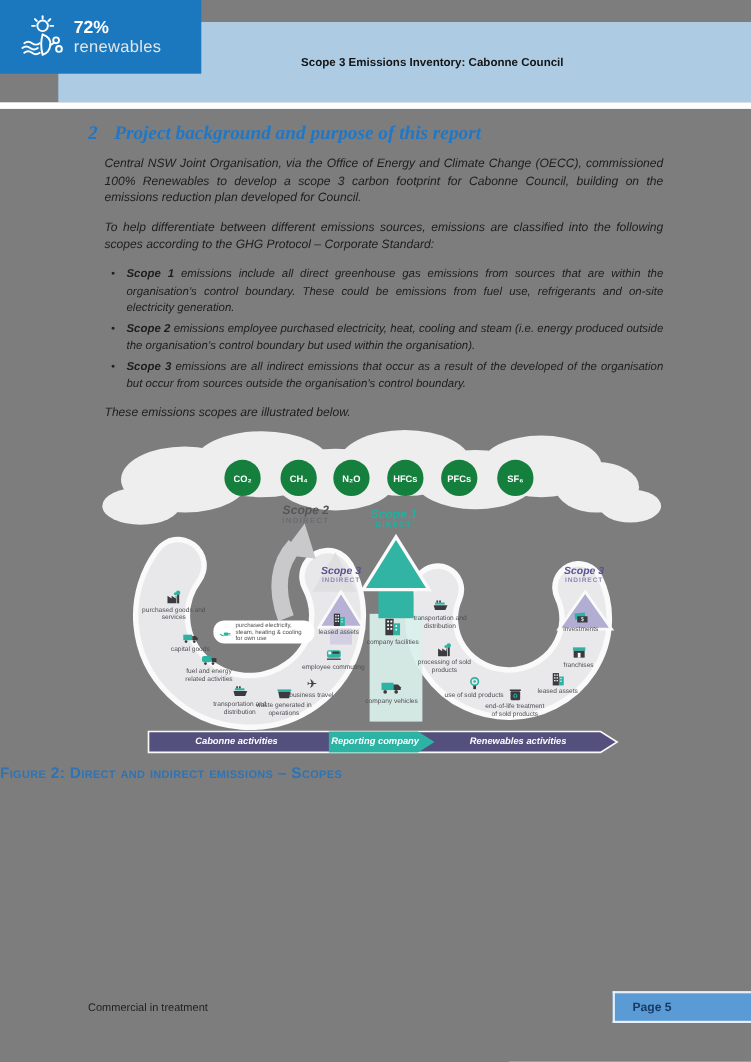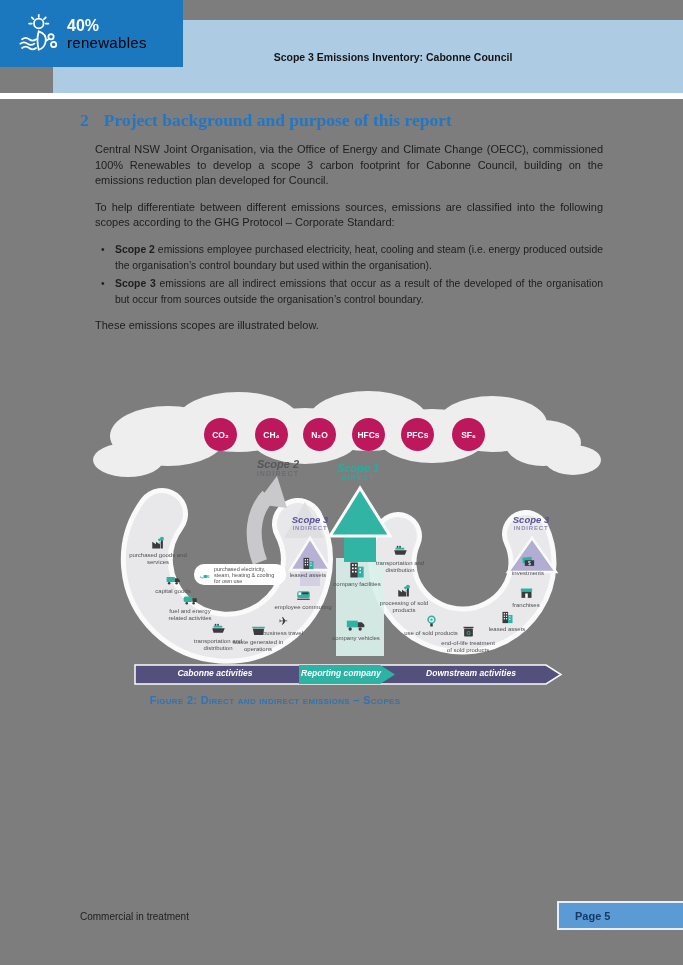--- a/index.html
+++ b/index.html
@@ -7,57 +7,57 @@
         font-family:"Liberation Sans",sans-serif;}
   
   .banner{position:absolute;left:53px;top:20px;right:0;height:73px;background:#adcce4;
           display:flex;align-items:center;justify-content:center;}
   .banner span{font-size:10.5px;font-weight:bold;color:#141414;padding-left:50px;text-align:right;}
   .logo-box{position:absolute;left:0;top:0;width:183px;height:67px;background:#1b78be;
             display:flex;align-items:center;padding-left:16px;box-sizing:border-box;gap:9px;}
   .logo-icon svg{width:42px;height:42px;display:block;}
   .logo-text{display:flex;flex-direction:column;line-height:1;}
   .logo-text .l1{color:#ffffff;font-weight:bold;font-size:16px;}
-  .logo-text .l2{color:#000000;font-size:15px;margin-top:1px;letter-spacing:.3px;}
+  .logo-text .l2{color:#e5e5e5;font-size:15px;margin-top:1px;letter-spacing:.3px;}
   .white-line{position:absolute;left:0;right:0;top:93px;height:6px;background:#ffffff;}
   
-  .content{position:absolute;left:80px;top:104px;width:523px;color:#1d1d1d;}
+  .content{position:absolute;left:80px;top:104px;width:523px;color:#1d1d1d;font-style:italic;}
   .content h1{font-family:"Liberation Serif",serif;font-size:17.5px;color:#2077c5;
               margin:6px 0 11px 0;font-weight:bold;}
   .content h1 .hnum{margin-right:15px;}
   .content p{font-size:11px;line-height:15.6px;text-align:justify;margin:0 0 11px 15px;}
   .content ul{list-style:none;margin:0 0 11px 0;padding:0 0 0 35px;}
   .content li{position:relative;font-size:10.4px;line-height:15.6px;text-align:justify;margin-bottom:3px;}
   .content li::before{content:"\2022";position:absolute;left:-14px;top:0;}
   
   .figure{position:absolute;left:0;top:388px;width:683px;height:335px;}
   .diagram{position:absolute;left:0;top:0;}
-  .gas{position:absolute;width:33px;height:33px;border-radius:50%;background:#be185d;color:#fff;
+  .gas{position:absolute;width:33px;height:33px;border-radius:50%;background:#15803d;color:#fff;
        font-size:8.5px;font-weight:bold;display:flex;align-items:center;justify-content:center;}
   .slabel{position:absolute;width:90px;text-align:center;}
   .slabel .t{display:block;font-size:11px;font-weight:bold;font-style:italic;}
   .slabel .s{display:block;font-size:7px;font-weight:bold;letter-spacing:1.2px;}
   .slabel.sm .t{font-size:9.5px;}
   .slabel.sm .s{font-size:6px;letter-spacing:.8px;}
   .c-scope2 .t{color:#55565a;} .c-scope2 .s{color:#6b6c70;}
   .c-scope1 .t,.c-scope1 .s{color:#1fb1a0;}
   .c-scope3 .t{color:#575093;} .c-scope3 .s{color:#8d88b8;}
   .fitem{position:absolute;width:58px;margin-left:-29px;display:flex;flex-direction:column;
          align-items:center;}
   .fitem .ficon svg{width:15px;height:15px;display:block;}
   .fitem.big .ficon svg{width:20px;height:20px;}
   .flabel{font-size:6px;line-height:7px;color:#4f5054;text-align:center;margin-top:1px;}
   .pill{position:absolute;left:194px;top:176px;width:92px;height:21px;background:#fff;
         border-radius:10px;display:flex;align-items:center;gap:3px;padding:0 5px;box-sizing:border-box;}
   .pill .ficon svg{width:12px;height:12px;display:block;}
   .pill .ptext{font-size:5.5px;line-height:6px;color:#4f5054;}
   .bandtxt{position:absolute;top:280px;color:#fff;font-size:8.5px;font-weight:bold;
            font-style:italic;text-align:center;}
-  .caption{position:absolute;top:306px;left:0;width:550px;text-align:center;color:#2e74b5;
-           font-weight:bold;font-size:11px;font-variant:small-caps;letter-spacing:.3px;}
+  .caption{position:absolute;top:306px;left:0;width:550px;color:#2e74b5;
+           font-weight:bold;font-size:14px;font-variant:small-caps;letter-spacing:.3px;}
   
   .confidence{position:absolute;left:80px;top:911px;font-size:10px;color:#1e1e1e;}
   .pagebox{position:absolute;left:557px;top:901px;width:126px;height:29px;background:#5b9bd5;
            border:2px solid #e7eef7;border-right:none;box-sizing:border-box;display:flex;
            align-items:center;padding-left:16px;font-size:11px;font-weight:bold;color:#173a63;}
 </style>
 </head>
 <body>
 
 <div class="page">
@@ -79,31 +79,32 @@
             <path d="M5 35 q4 -3 8 0 q4 3 8 0"></path>
           <path d="M7 40 q4 -3 8 0 q4 3 8 0"></path>
           <path d="M26 21 q9 3 8 11 q-1 8 -8 10 q-3 -11 0 -21z"></path>
           <circle cx="40" cy="27" r="3"></circle>
             <circle cx="43" cy="36" r="3"></circle>
           <line x1="34" y1="32" x2="38" y2="29.5"></line>
         </g>
       </svg>
     </span>
     <span class="logo-text">
-      <span class="l1">40%</span>
+      <span class="l1">72%</span>
       <span class="l2">renewables</span>
     </span>
   </div>
   <div class="white-line"></div>
 
   <div class="content">
     <h1><span class="hnum">2</span><span>Project background and purpose of this report</span></h1>
     <p>Central NSW Joint Organisation, via the Office of Energy and Climate Change (OECC), commissioned 100% Renewables to develop a scope 3 carbon footprint for Cabonne Council, building on the emissions reduction plan developed for Council.</p>
     <p>To help differentiate between different emissions sources, emissions are classified into the following scopes according to the GHG Protocol – Corporate Standard:</p>
     <ul>
+      <li><b>Scope 1</b><span> emissions include all direct greenhouse gas emissions from sources that are within the organisation’s control boundary. These could be emissions from fuel use, refrigerants and on-site electricity generation.</span></li>
       <li><b>Scope 2</b><span> emissions employee purchased electricity, heat, cooling and steam (i.e. energy produced outside the organisation’s control boundary but used within the organisation).</span></li>
       <li><b>Scope 3</b><span> emissions are all indirect emissions that occur as a result of the developed of the organisation but occur from sources outside the organisation’s control boundary.</span></li>
     </ul>
     <p>These emissions scopes are illustrated below.</p>
   </div>
 
   <div class="figure">
     <svg class="diagram" width="683" height="335" viewBox="0 0 683 335">
 
       <g fill="#eeeeef">
@@ -384,21 +385,21 @@
             <rect x="2" y="6" width="15" height="9" fill="#2cb3a3" transform="rotate(-6 2 6)"></rect>
             <rect x="6" y="10" width="15" height="9" fill="#3b3b3f"></rect>
             <text x="13.5" y="17.5" font-size="8" text-anchor="middle" fill="#ffffff">$</text>
           </svg>
         </span>
         <span class="flabel">investments</span>
       </div>
 
     <div class="bandtxt" style="left:135px;width:160px">Cabonne activities</div>
     <div class="bandtxt" style="left:299px;width:84px">Reporting company</div>
-    <div class="bandtxt" style="left:396px;width:150px">Downstream activities</div>
+    <div class="bandtxt" style="left:396px;width:150px">Renewables activities</div>
 
     <div class="caption">Figure 2: Direct and indirect emissions – Scopes</div>
   </div>
 
   <div class="confidence">Commercial in treatment</div>
   <div class="pagebox">
     <span>Page 5</span>
   </div>
 
 </div>

